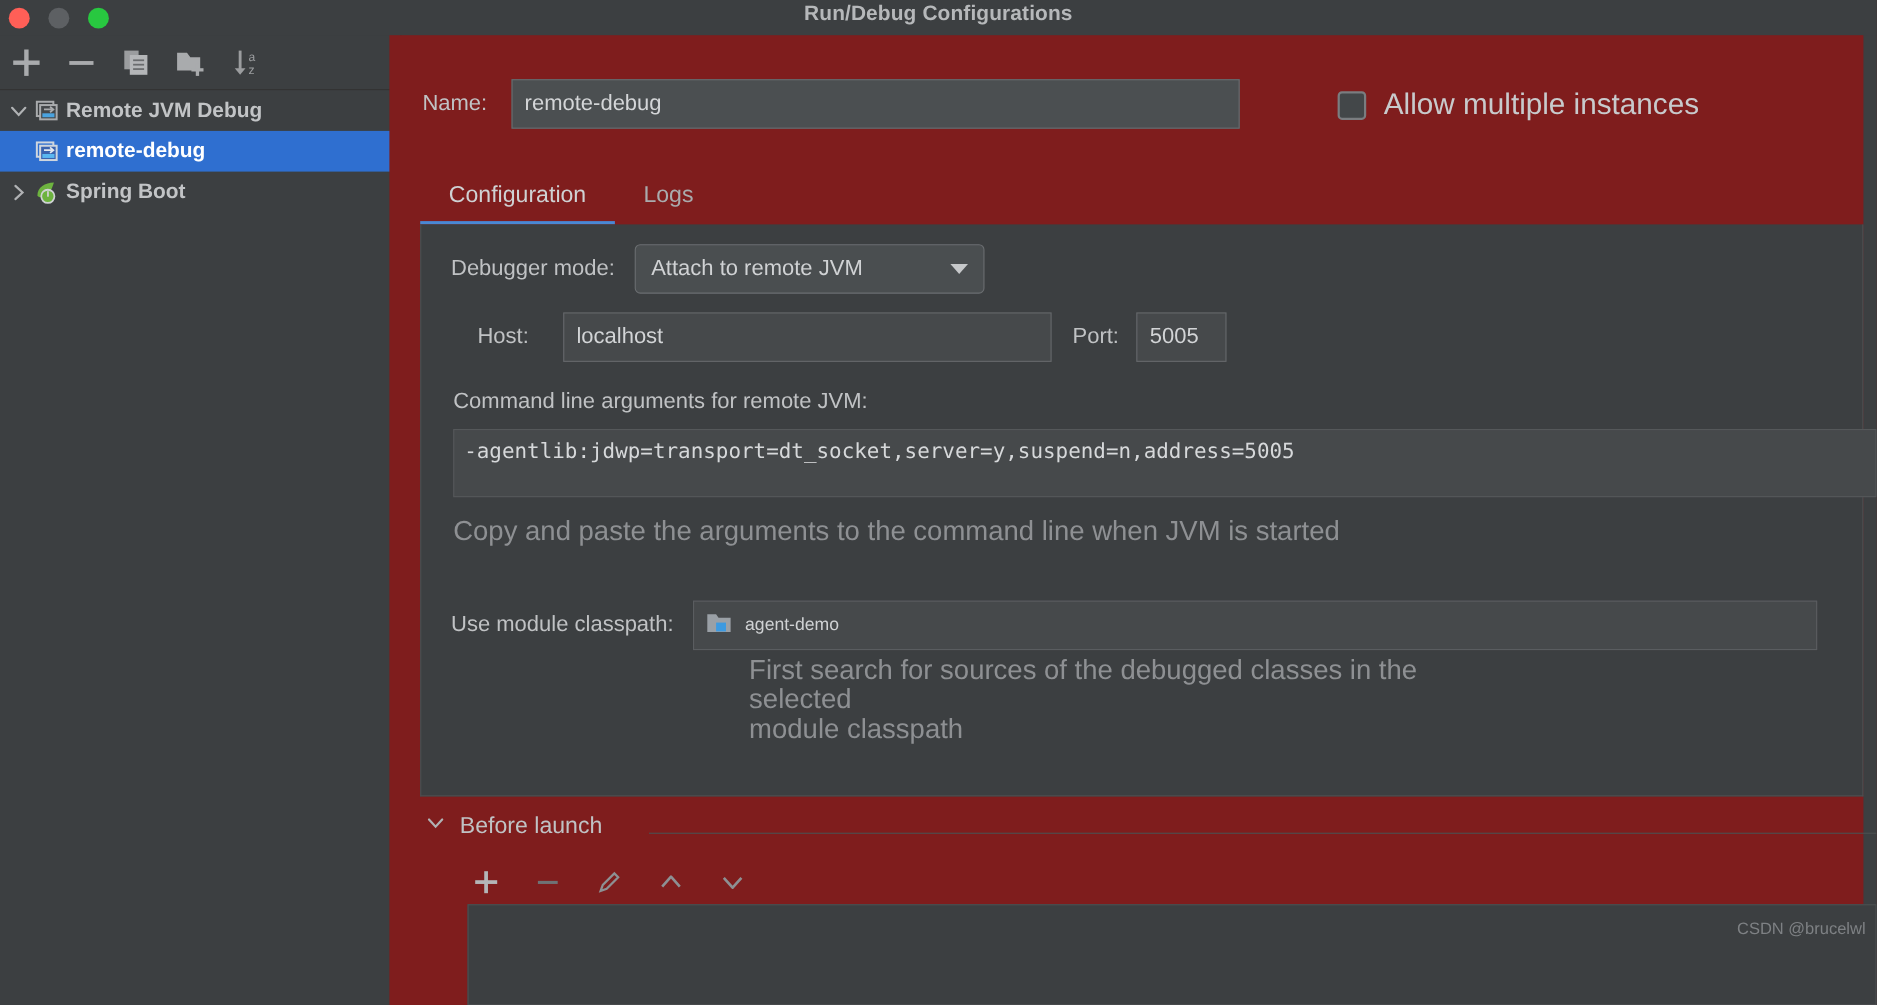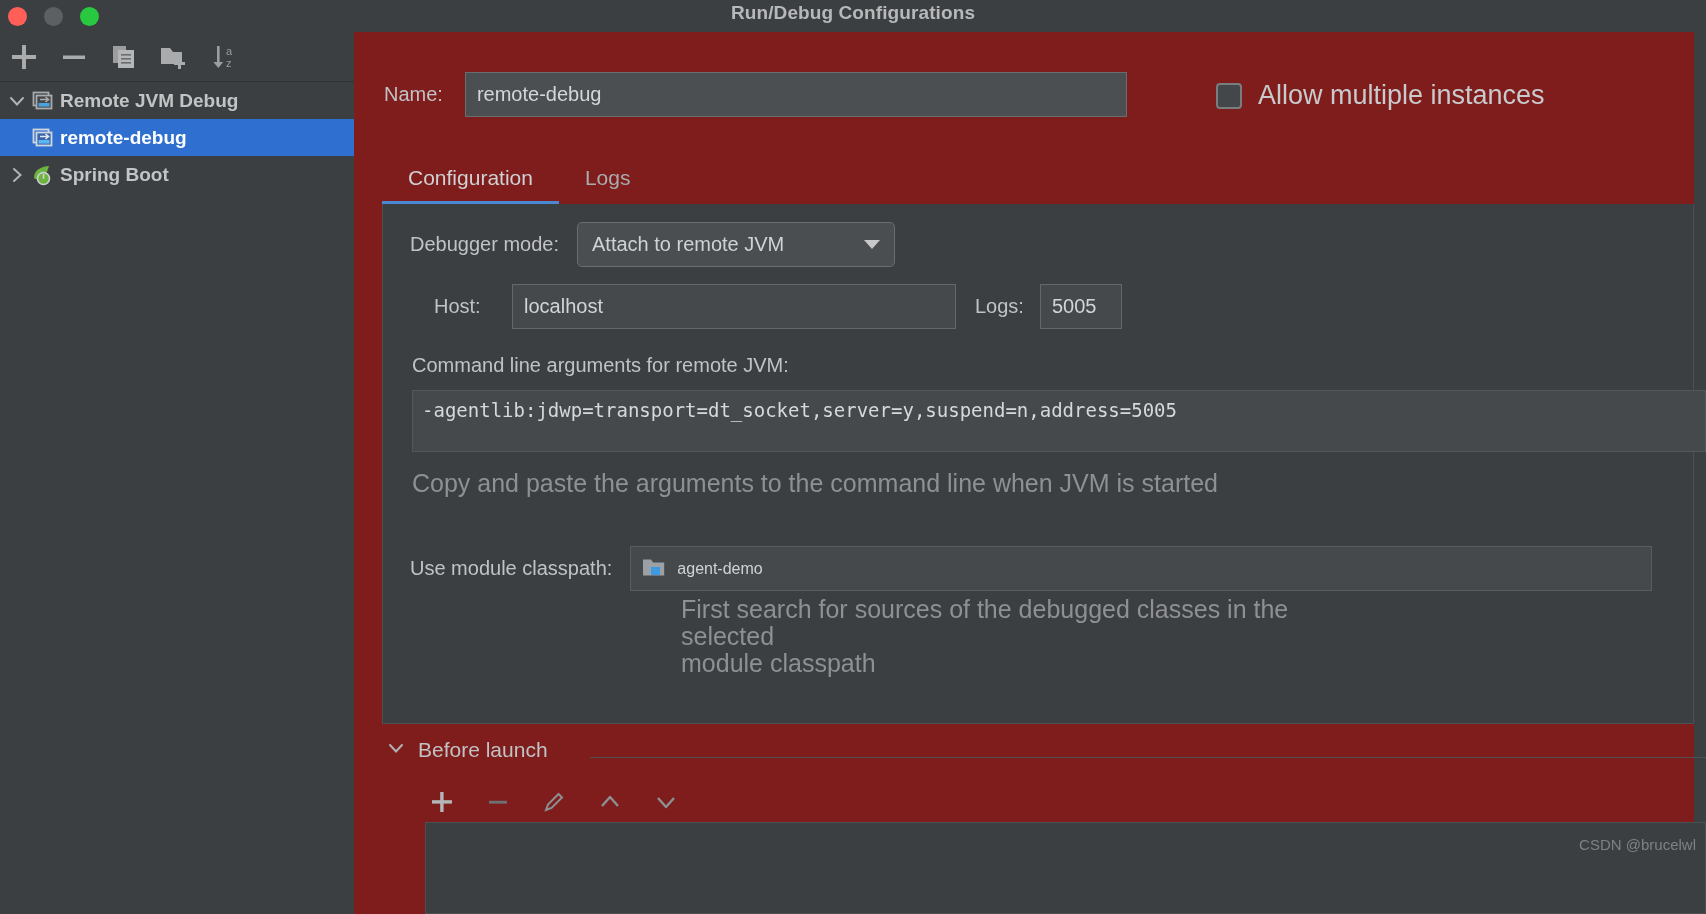--- a/index.html
+++ b/index.html
@@ -328,21 +328,21 @@
       <span class="combo-text">Attach to remote JVM</span>
       <span class="caret"></span>
     </div>
   </div>
 
   <div class="row" style="left:402px; top:284px;margin-left:32px;">
     <span class="field-label" style="margin-right:18px; width:60px;">Host:</span>
     <input class="txt-input" style="width: 444px;" type="text" value="localhost">
   </div>
   <div class="row" style="left:975px; top:284px;">
-    <span class="field-label" style="margin-right:16px;">Logs:</span>
+    <span class="field-label" style="margin-right:16px;">Port:</span>
     <input class="txt-input" style="width: 82px;" type="text" value="5005">
   </div>
 
   <div style="position:absolute; left:412px; top:354px;">
     <span class="field-label">Command line arguments for remote JVM:</span>
   </div>
   <div class="args-box" style="left:412px; top:390px; width:1294px;">
     <span class="args-text">-agentlib:jdwp=transport=dt_socket,server=y,suspend=n,address=5005</span>
   </div>
   <div style="position:absolute; left:412px; top:470px;">

